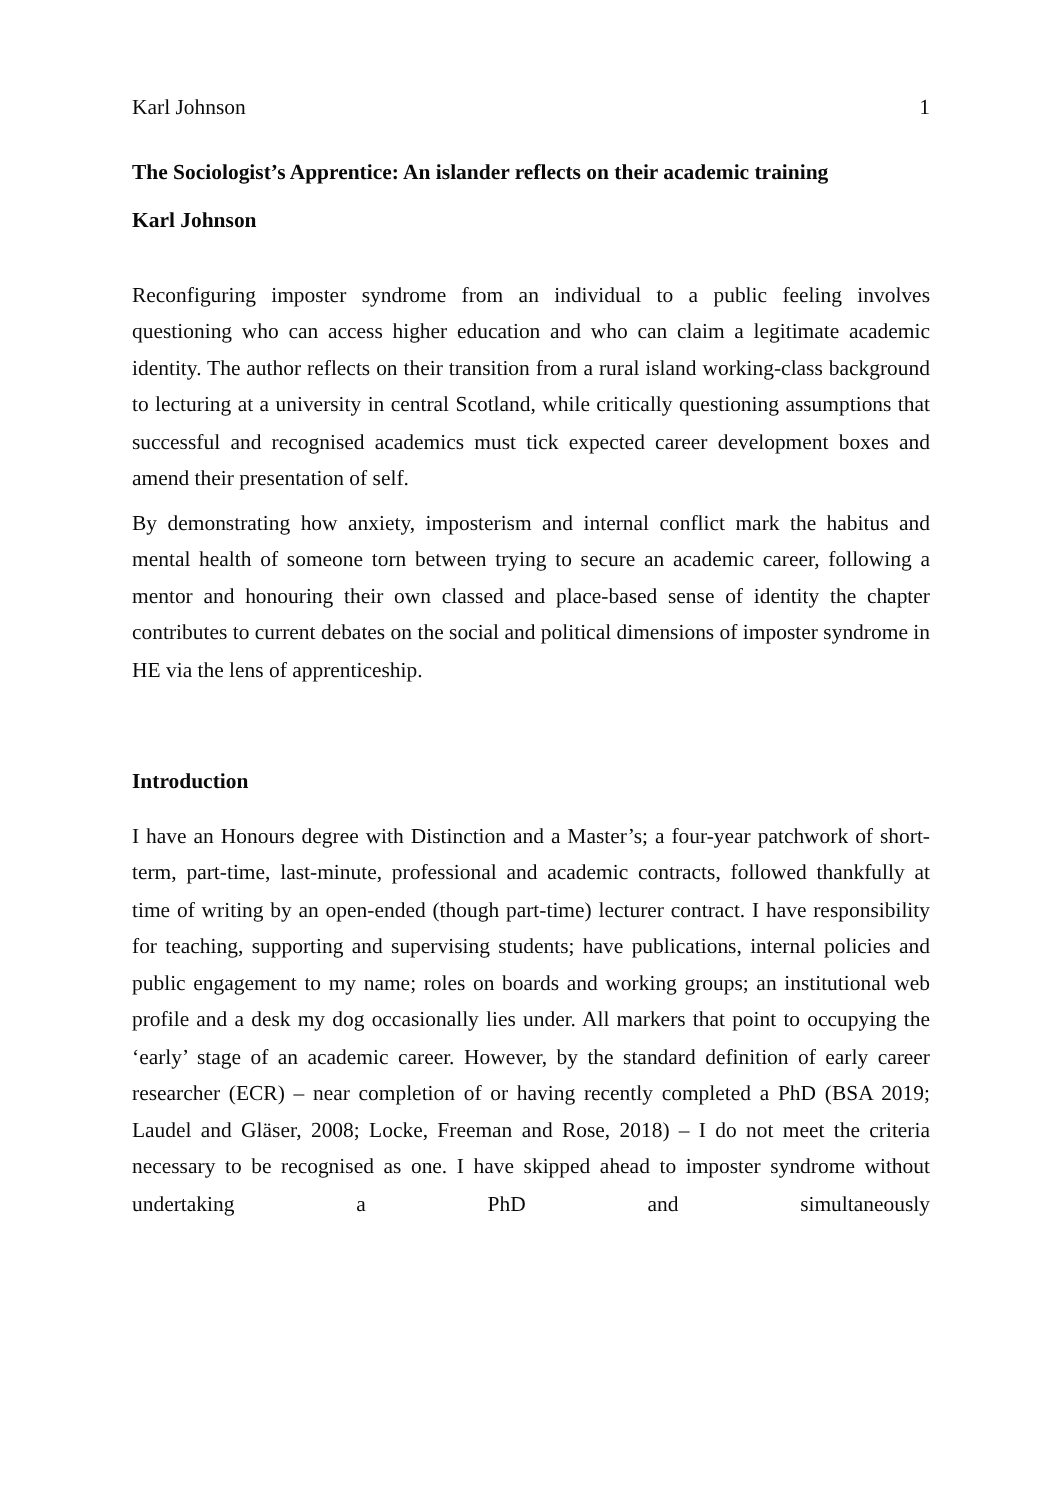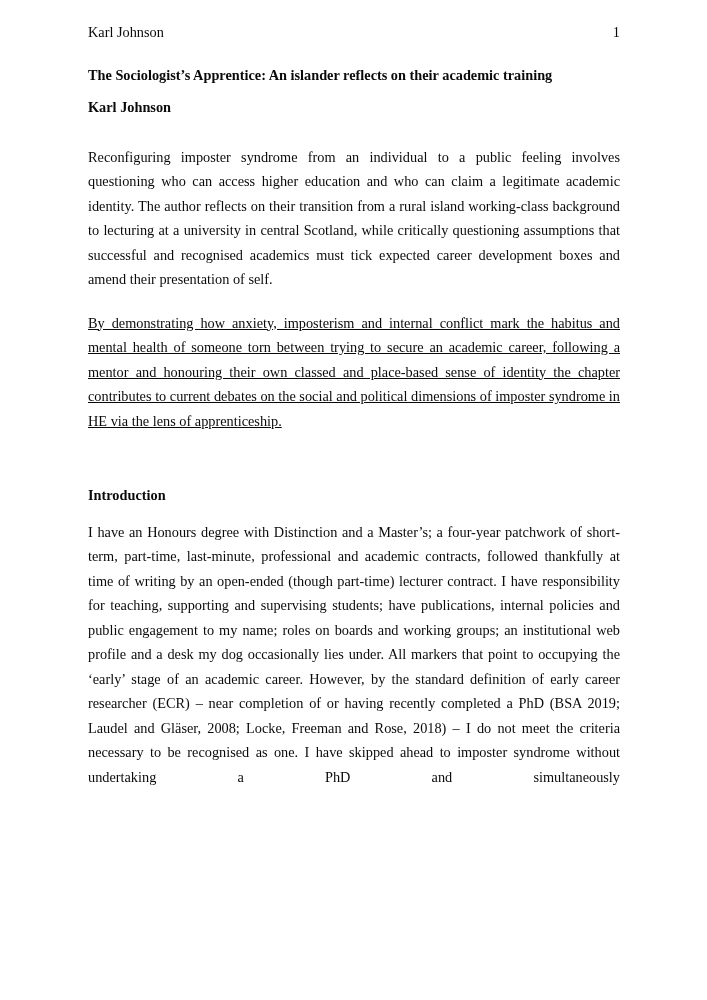--- a/index.html
+++ b/index.html
@@ -6,21 +6,21 @@
     margin: 0;
     padding: 0;
     background: #ffffff;
   }
   .page {
     position: relative;
     width: 707px;
     height: 1000px;
     box-sizing: border-box;
     background: #ffffff;
-    padding: 20px 87px 0 88px;
+    padding: 60px 87px 0 88px;
     font-family: "Liberation Serif", "DejaVu Serif", serif;
     font-size: 14.3px;
     line-height: 24.5px;
     color: #0a0a0a;
     overflow: hidden;
   }
   .running-head {
     display: flex;
     align-items: baseline;
   }
@@ -44,21 +44,21 @@
   }
   .heading-abstract     { margin-top: 44px; }
   .heading-introduction { margin-top: 50px; }
 
   .body-para {
     margin: 5px 0 0 0;
     text-align: justify;
     text-justify: inter-word;
   }
   .mt13 { margin-top: 25px; }
-  .mt5  { margin-top: 19px; text-decoration: underline;  }
+  .mt5  { margin-top: 5px;  }
   .mt8  { margin-top: 8px;  }
   .mt12 { margin-top: 12px; }
   .justify-last { text-align-last: justify; }
 </style>
 </head>
 <body>
 
 <div class="page">
 
   <div class="running-head">

